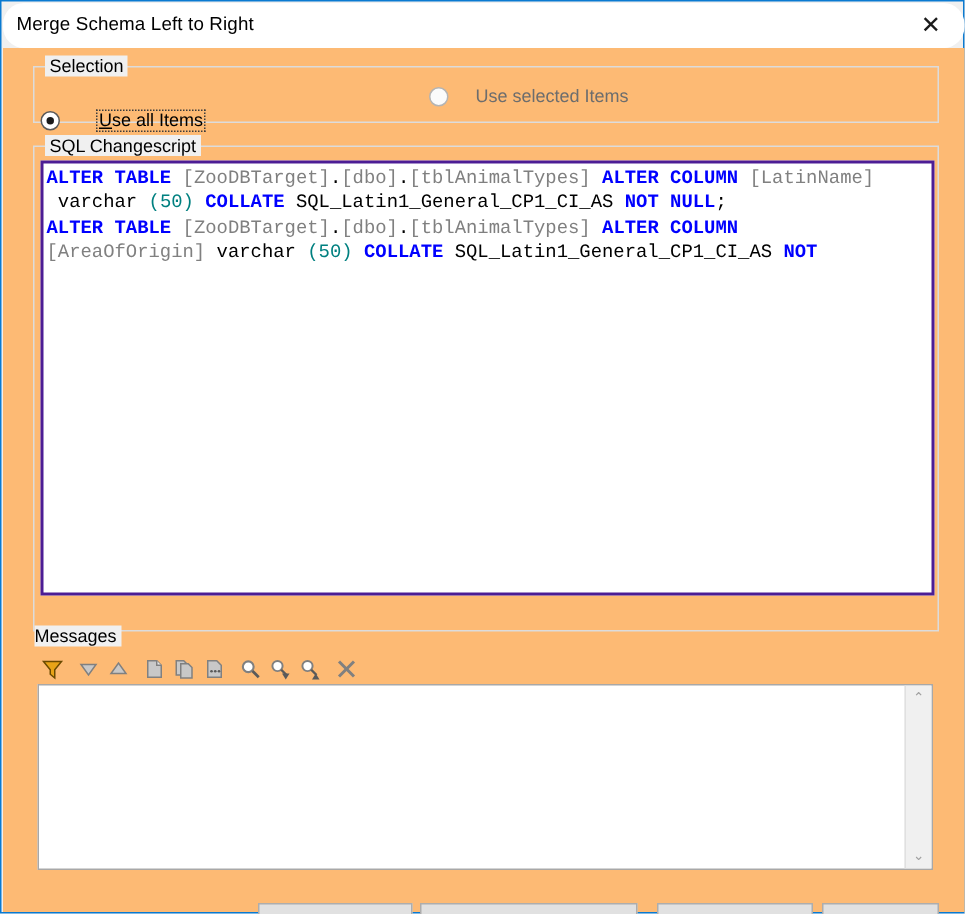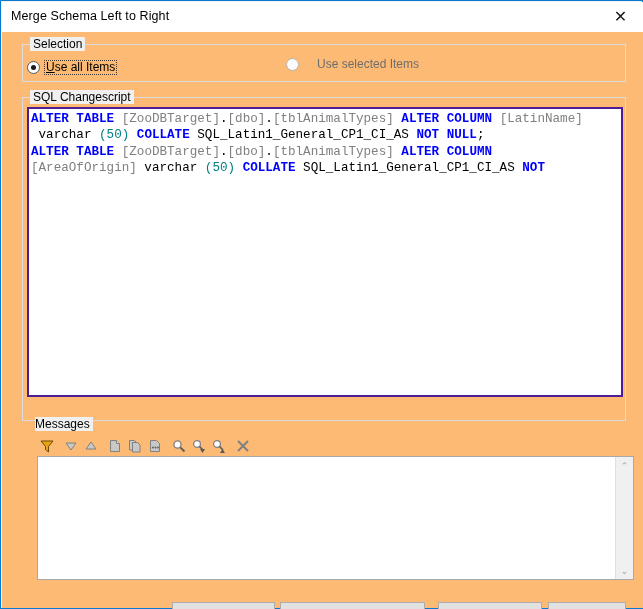--- a/index.html
+++ b/index.html
@@ -24,20 +24,21 @@
     border: 1px solid #0a7ad1;
     background: #f0f0f0;
   }
   .titlebar {
     position: absolute;
     left: 1px; top: 1px;
     width: 641px;
     height: 30px;
     background: #ffffff;
     box-sizing: border-box;
+    border-radius: 14px;
   }
   .titlebar-text {
     position: absolute;
     left: 9px;
     top: 7px;
     font-size: 12.5px;
     color: #000000;
     letter-spacing: 0.1px;
     white-space: nowrap;
   }
@@ -92,39 +93,39 @@
     width: 604px;
     height: 38px;
   }
   #sql-group {
     left: 20px;
     top: 65px;
     width: 604px;
     height: 324px;
   }
   #messages-group {
-    left: 32px;
+    left: 20px;
     top: 393px;
     width: 604px;
     height: 157px;
     border: none;
   }
   #messages-group > .gb-label {
     left: 1px;
     padding: 0 3px 0 0;
   }
 
   
   .radio-row {
     position: absolute;
     display: flex;
     align-items: center;
     height: 16px;
   }
-  #radio-all { left: 4px; top: 14px; }
+  #radio-all { left: 4px; top: 27px; gap: 20px; }
   #radio-selected { left: 263px; top: 11px; gap: 12px; }
 
   .radio-circle {
     width: 13px;
     height: 13px;
     box-sizing: border-box;
     border-radius: 50%;
     border: 1px solid #5a5a5a;
     background: #ffffff;
     position: relative;

